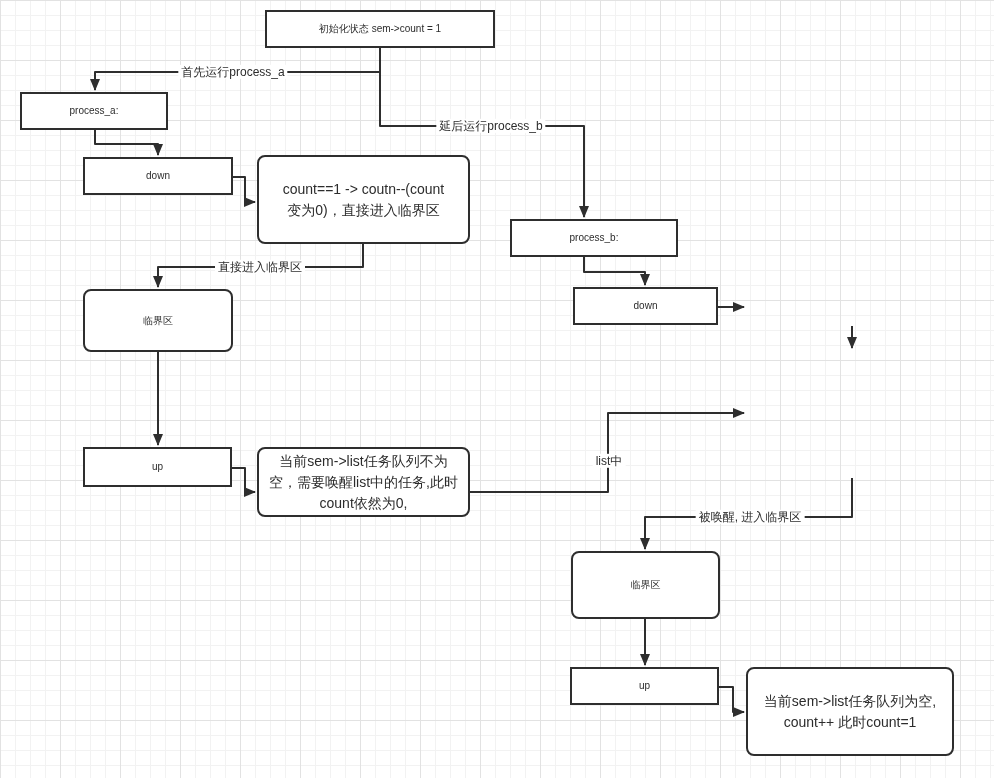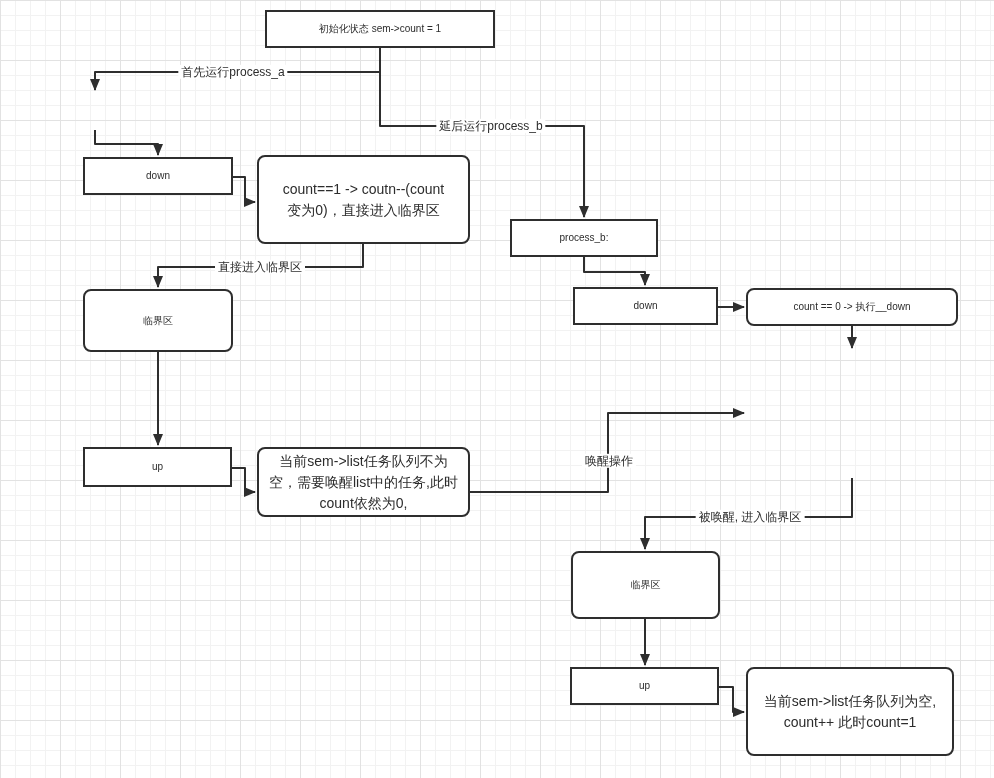--- a/index.html
+++ b/index.html
@@ -86,20 +86,23 @@
     <path class="edge" d="M852,326 L852,348" marker-end="url(#arrowhead)"></path>
     <path class="edge" d="M852,478 L852,517 L645,517 L645,549" marker-end="url(#arrowhead)"></path>
     <path class="edge" d="M645,619 L645,665" marker-end="url(#arrowhead)"></path>
     <path class="edge" d="M719,687 L733,687 L733,712 L744,712" marker-end="url(#arrowhead)"></path>
   </svg>
 
   <div class="node rect" style="left:265px;top:10px;width:230px;height:38px">
     <span class="node-label">初始化状态 sem-&gt;count = 1</span>
   </div>
 
+  <div class="node rect" style="left:20px;top:92px;width:148px;height:38px">
+    <span class="node-label">process_a:</span>
+  </div>
 
   <div class="node rect" style="left:83px;top:157px;width:150px;height:38px">
     <span class="node-label">down</span>
   </div>
 
   <div class="node round note" style="left:257px;top:155px;width:213px;height:89px">
     <span class="node-label">count==1 -&gt; coutn--(count
 变为0)，直接进入临界区</span>
   </div>
 
@@ -110,45 +113,42 @@
   <div class="node rect" style="left:83px;top:447px;width:149px;height:40px">
     <span class="node-label">up</span>
   </div>
 
   <div class="node round note" style="left:257px;top:447px;width:213px;height:70px">
     <span class="node-label">当前sem-&gt;list任务队列不为
 空，需要唤醒list中的任务,此时
 count依然为0,</span>
   </div>
 
-  <div class="node rect" style="left:510px;top:219px;width:148px;height:38px">
+  <div class="node rect" style="left:510px;top:219px;width:168px;height:38px">
     <span class="node-label">process_b:</span>
   </div>
 
   <div class="node rect" style="left:573px;top:287px;width:145px;height:38px">
     <span class="node-label">down</span>
   </div>
 
-  <div class="node round" style="left:746px;top:288px;width:212px;height:38px">
-    <span class="node-label">count == 0 -&gt; 执行__down</span>
-  </div>
 
 
   <div class="node round" style="left:571px;top:551px;width:149px;height:68px">
     <span class="node-label">临界区</span>
   </div>
 
   <div class="node rect" style="left:570px;top:667px;width:149px;height:38px">
     <span class="node-label">up</span>
   </div>
 
   <div class="node round note" style="left:746px;top:667px;width:208px;height:89px">
     <span class="node-label">当前sem-&gt;list任务队列为空,
 count++ 此时count=1</span>
   </div>
 
   <div class="edge-label" style="left:233px;top:72px">首先运行process_a</div>
   <div class="edge-label" style="left:491px;top:126px">延后运行process_b</div>
   <div class="edge-label" style="left:260px;top:267px">直接进入临界区</div>
-  <div class="edge-label" style="left:609px;top:461px">唤醒操作</div>
+  <div class="edge-label" style="left:609px;top:461px">list中</div>
   <div class="edge-label" style="left:750px;top:517px">被唤醒, 进入临界区</div>
 
 </div>
 
 </body></html>

